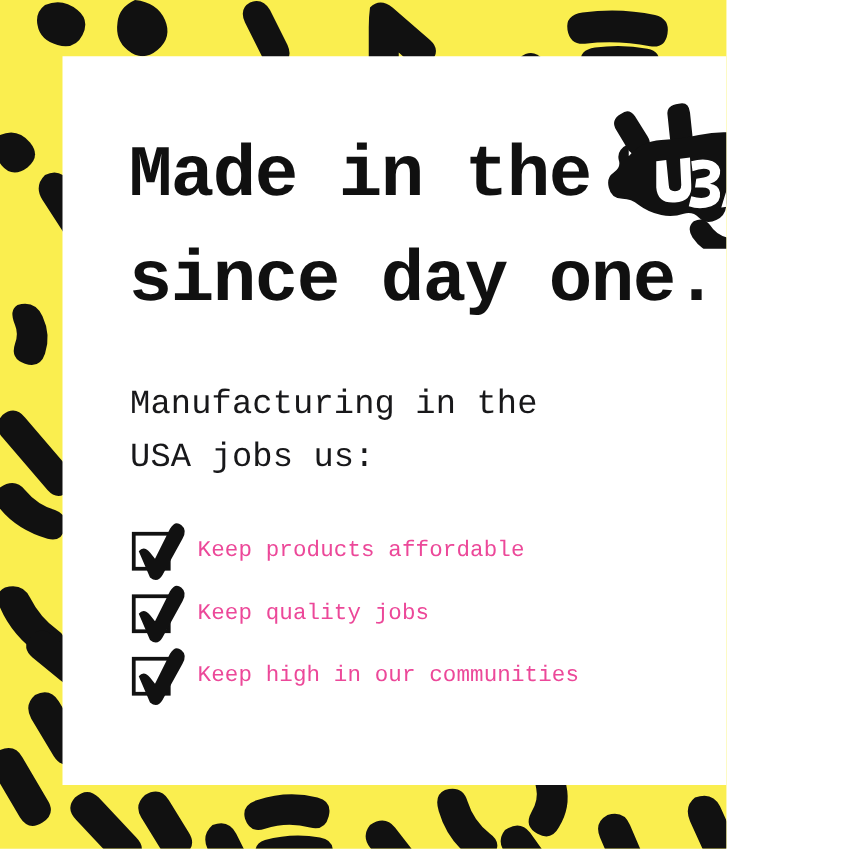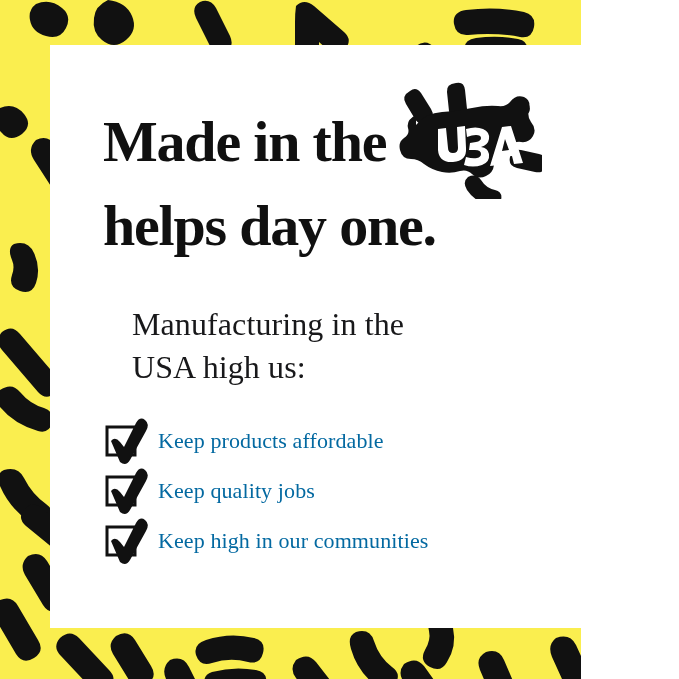--- a/index.html
+++ b/index.html
@@ -7,21 +7,21 @@
     margin: 0;
     padding: 0;
     background: #ffffff;
   }
 
   #poster {
     position: relative;
     width: 581px;
     height: 679px;
     overflow: hidden;
-    font-family: Liberation Serif, serif;
+    font-family: Liberation Mono, monospace;
     background: #faee4f;
   }
 
   
   #bg-pattern {
     position: absolute;
     inset: 0;
     width: 679px;
     height: 679px;
     display: block;
@@ -69,25 +69,24 @@
     margin-top: -4px;
     flex: 0 0 auto;
   }
   .usa-badge svg { display: block; }
 
   
   .subcopy {
     position: absolute;
     left: 54px;
     top: 258px;
-    font-size: 32px;
+    font-size: 27px;
     line-height: 43px;
     color: #18181a;
     letter-spacing: 0.1px;
-    margin-left: 28px;
   }
   .subcopy-line { white-space: nowrap; }
 
   
   .checklist {
     position: absolute;
     left: 54px;
     top: 371px;
   }
 
@@ -100,23 +99,23 @@
   .check-box {
     width: 38px;
     height: 38px;
     flex: 0 0 auto;
     margin-right: 16px;
     margin-top: -4px;
   }
   .check-box svg { display: block; overflow: visible; }
 
   .check-label {
-    font-size: 22px;
+    font-size: 18px;
     line-height: 30px;
-    color: #0369a1;
+    color: #ec4899;
     letter-spacing: 0.1px;
     white-space: nowrap;
   }
 </style>
 </head>
 <body>
 
 <div id="poster">
 
   <svg id="bg-pattern" viewBox="0 0 679 679" aria-hidden="true">
@@ -219,26 +218,26 @@
               <g fill="#ffffff">
                 <path d="M44 48 l8 -1 l2 20 q0 5 5 5 q5 0 5 -5 l-1 -21 l8 -1 l1 22 q1 13 -13 14 q-14 1 -15 -12 Z"></path>
                 <path d="M72 48 q10 -3 17 0 q7 3 6 10 q-1 6 -8 8 q7 1 8 7 q1 8 -7 11 q-9 3 -18 0 l2 -8 q7 2 11 1 q4 -1 4 -4 q0 -4 -6 -4 l-6 0 l1 -7 l6 -1 q5 -1 5 -4 q0 -3 -5 -3 q-4 0 -9 2 Z"></path>
                 <path d="M108 46 l9 -1 l12 37 l-9 1 l-2 -8 l-11 1 l-2 8 l-9 1 Z m3 12 l-3 12 l7 -1 Z"></path>
               </g>
             </g>
           </svg>
         </span>
       </div>
 
-      <div class="headline-line">helps day one.</div>
+      <div class="headline-line">since day one.</div>
     </div>
 
     <div class="subcopy">
       <div class="subcopy-line">Manufacturing in the</div>
-      <div class="subcopy-line">USA high us:</div>
+      <div class="subcopy-line">USA jobs us:</div>
     </div>
 
     <div class="checklist">
 
       <div class="check-row">
         <span class="check-box">
           <svg viewBox="0 0 38 38" aria-hidden="true">
             <rect x="3" y="7" width="28" height="28" fill="none" stroke="#111111" stroke-width="3"></rect>
             <path d="M7 21 q4 -5 9 1 l4 5 l12 -24 q4 -7 9 -3 q5 4 1 11 l-16 29 q-4 7 -10 2 Z" fill="#111111"></path>
           </svg>

